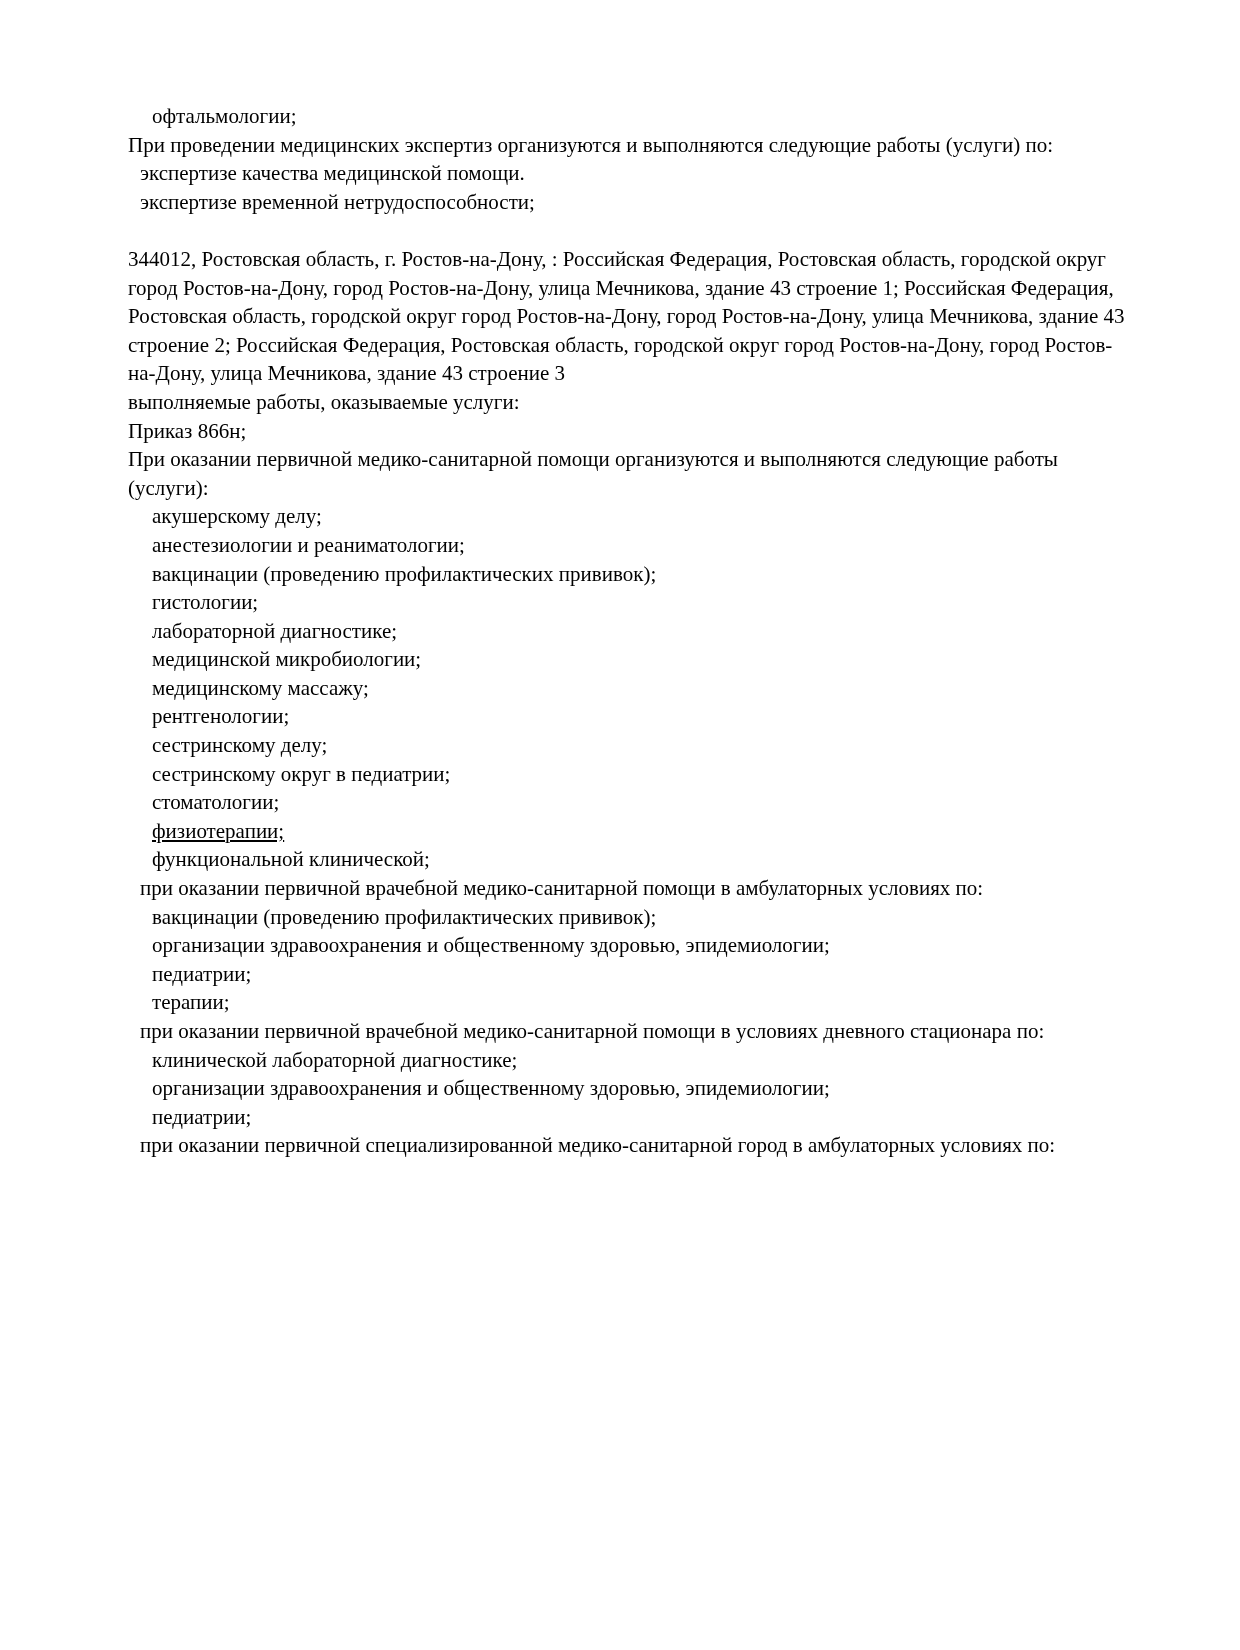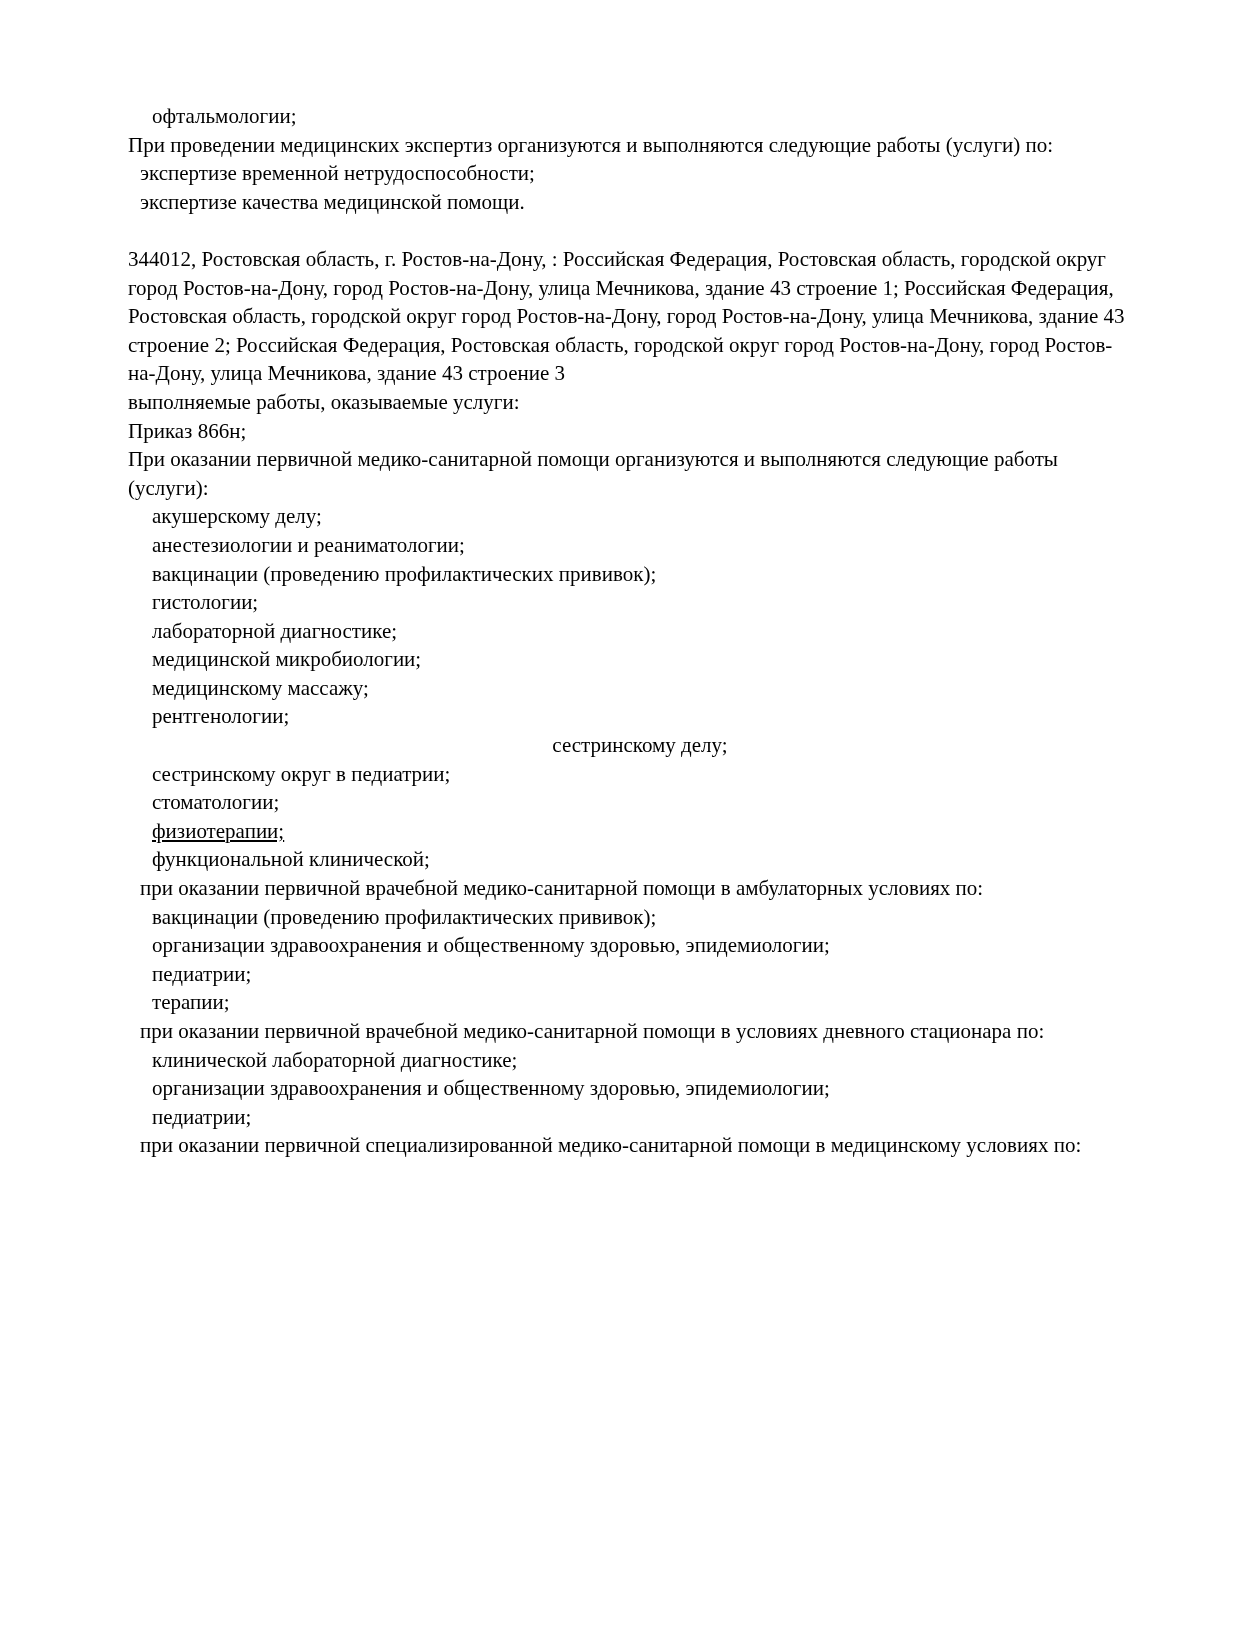--- a/index.html
+++ b/index.html
@@ -10,43 +10,43 @@
   }
   .line { white-space: pre-wrap; }
   .gap { height: 28.6px; }
 </style>
 </head>
 <body>
 
 <div class="page" id="page">
     <div class="line" style="text-indent: 24px;">офтальмологии;</div>
     <div class="line">При проведении медицинских экспертиз организуются и выполняются следующие работы (услуги) по:</div>
+    <div class="line" style="text-indent: 12px;">экспертизе качества медицинской помощи.</div>
     <div class="line" style="text-indent: 12px;">экспертизе временной нетрудоспособности;</div>
-    <div class="line" style="text-indent: 12px;">экспертизе качества медицинской помощи.</div>
     <div class="gap"></div>
     <div class="line">344012, Ростовская область, г. Ростов-на-Дону, : Российская Федерация, Ростовская область, городской округ город Ростов-на-Дону, город Ростов-на-Дону, улица Мечникова, здание 43 строение 1; Российская Федерация, Ростовская область, городской округ город Ростов-на-Дону, город Ростов-на-Дону, улица Мечникова, здание 43 строение 2; Российская Федерация, Ростовская область, городской округ город Ростов-на-Дону, город Ростов-на-Дону, улица Мечникова, здание 43 строение 3</div>
     <div class="line">выполняемые работы, оказываемые услуги:</div>
     <div class="line">Приказ 866н;</div>
     <div class="line">При оказании первичной медико-санитарной помощи организуются и выполняются следующие работы (услуги):</div>
     <div class="line" style="text-indent: 24px;">акушерскому делу;</div>
     <div class="line" style="text-indent: 24px;">анестезиологии и реаниматологии;</div>
     <div class="line" style="text-indent: 24px;">вакцинации (проведению профилактических прививок);</div>
     <div class="line" style="text-indent: 24px;">гистологии;</div>
     <div class="line" style="text-indent: 24px;">лабораторной диагностике;</div>
     <div class="line" style="text-indent: 24px;">медицинской микробиологии;</div>
     <div class="line" style="text-indent: 24px;">медицинскому массажу;</div>
     <div class="line" style="text-indent: 24px;">рентгенологии;</div>
-    <div class="line" style="text-indent: 24px; text-align: center;">сестринскому делу;</div>
+    <div class="line" style="text-indent: 24px;">сестринскому делу;</div>
     <div class="line" style="text-indent: 24px;">сестринскому округ в педиатрии;</div>
     <div class="line" style="text-indent: 24px;">стоматологии;</div>
     <div class="line" style="text-indent: 24px; text-decoration: underline;">физиотерапии;</div>
     <div class="line" style="text-indent: 24px;">функциональной клинической;</div>
     <div class="line" style="text-indent: 12px;">при оказании первичной врачебной медико-санитарной помощи в амбулаторных условиях по:</div>
     <div class="line" style="text-indent: 24px;">вакцинации (проведению профилактических прививок);</div>
     <div class="line" style="text-indent: 24px;">организации здравоохранения и общественному здоровью, эпидемиологии;</div>
     <div class="line" style="text-indent: 24px;">педиатрии;</div>
     <div class="line" style="text-indent: 24px;">терапии;</div>
     <div class="line" style="text-indent: 12px; font-family: Liberation Serif, serif;">при оказании первичной врачебной медико-санитарной помощи в условиях дневного стационара по:</div>
     <div class="line" style="text-indent: 24px;">клинической лабораторной диагностике;</div>
     <div class="line" style="text-indent: 24px;">организации здравоохранения и общественному здоровью, эпидемиологии;</div>
     <div class="line" style="text-indent: 24px;">педиатрии;</div>
-    <div class="line" style="text-indent: 12px;">при оказании первичной специализированной медико-санитарной помощи в медицинскому условиях по:</div>
+    <div class="line" style="text-indent: 12px;">при оказании первичной специализированной медико-санитарной город в амбулаторных условиях по:</div>
   </div>
 
 </body></html>

